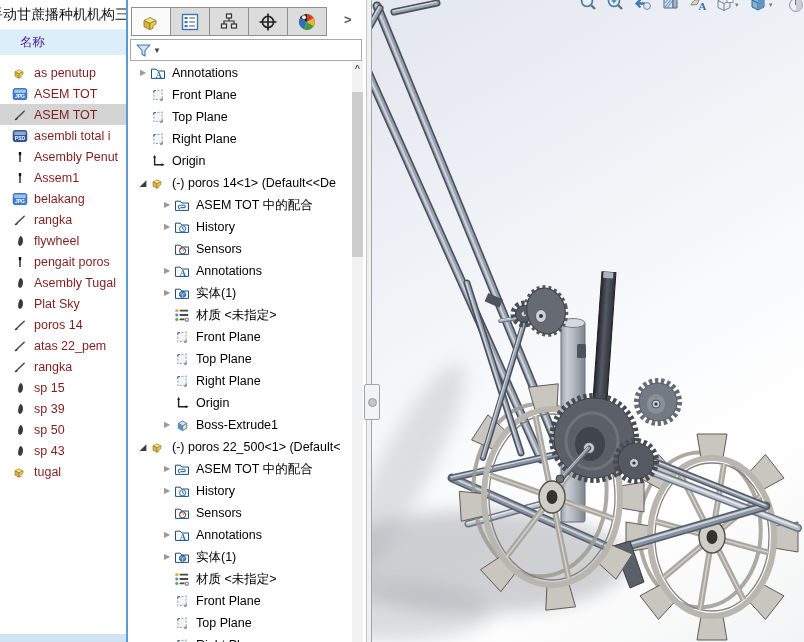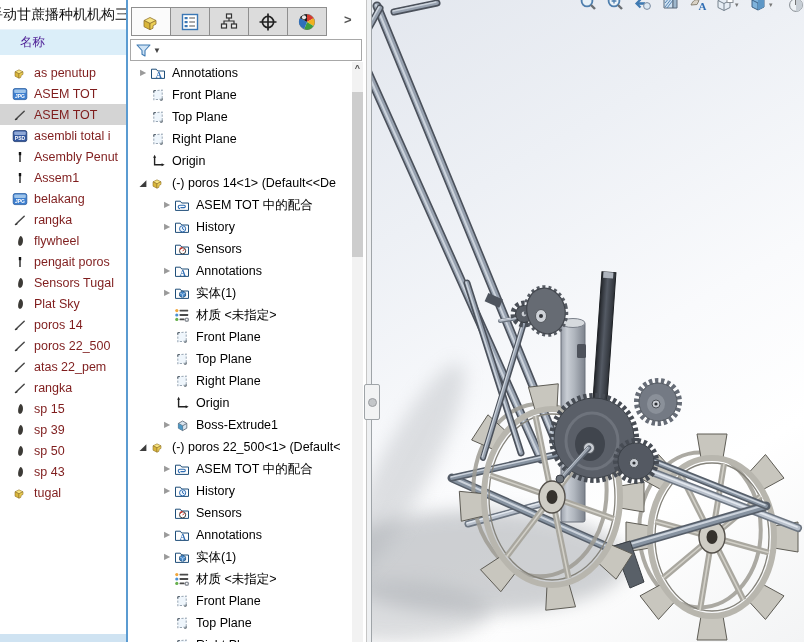--- a/index.html
+++ b/index.html
@@ -170,21 +170,21 @@
         </span>
     <span class="flabel">pengait poros</span>
   </div>
 
   <div class="frow">
     <span class="fic">
           <svg viewBox="0 0 16 16">
             <path d="M9.5 3.5c1.8 1.5 2 5.5.5 8-1.2 2-3.5 1.6-3.8-.5-.4-2.6.6-6 1.6-7.3.6-.8 1.1-.7 1.7-.2z" fill="#3c3a36"></path>
           </svg>
         </span>
-    <span class="flabel">Sensors Tugal</span>
+    <span class="flabel">Asembly Tugal</span>
   </div>
 
   <div class="frow">
     <span class="fic">
           <svg viewBox="0 0 16 16">
             <path d="M9.5 3.5c1.8 1.5 2 5.5.5 8-1.2 2-3.5 1.6-3.8-.5-.4-2.6.6-6 1.6-7.3.6-.8 1.1-.7 1.7-.2z" fill="#3c3a36"></path>
           </svg>
         </span>
     <span class="flabel">Plat Sky</span>
   </div>
@@ -192,29 +192,20 @@
   <div class="frow">
     <span class="fic">
           <svg viewBox="0 0 16 16">
             <path d="M3.5 12.5 12.2 4.2" stroke="#4a4a4a" stroke-width="1.5" stroke-linecap="round"></path>
             <path d="M3.5 12.5l2-.6" stroke="#222" stroke-width="1"></path>
           </svg>
         </span>
     <span class="flabel">poros 14</span>
   </div>
 
-  <div class="frow">
-    <span class="fic">
-          <svg viewBox="0 0 16 16">
-            <path d="M3.5 12.5 12.2 4.2" stroke="#4a4a4a" stroke-width="1.5" stroke-linecap="round"></path>
-            <path d="M3.5 12.5l2-.6" stroke="#222" stroke-width="1"></path>
-          </svg>
-        </span>
-    <span class="flabel">poros 22_500</span>
-  </div>
 
   <div class="frow">
     <span class="fic">
           <svg viewBox="0 0 16 16">
             <path d="M3.5 12.5 12.2 4.2" stroke="#4a4a4a" stroke-width="1.5" stroke-linecap="round"></path>
             <path d="M3.5 12.5l2-.6" stroke="#222" stroke-width="1"></path>
           </svg>
         </span>
     <span class="flabel">atas 22_pem</span>
   </div>

